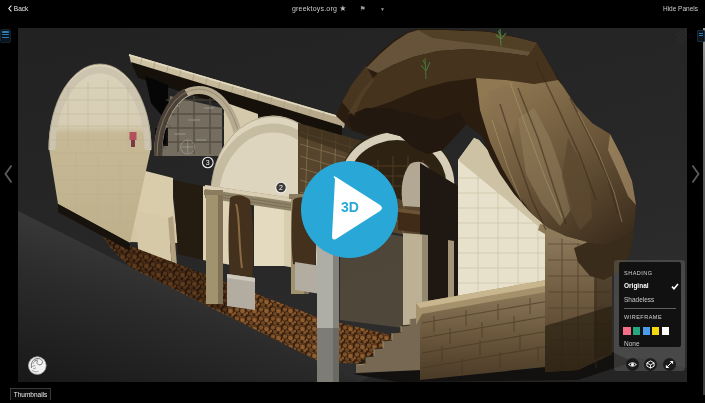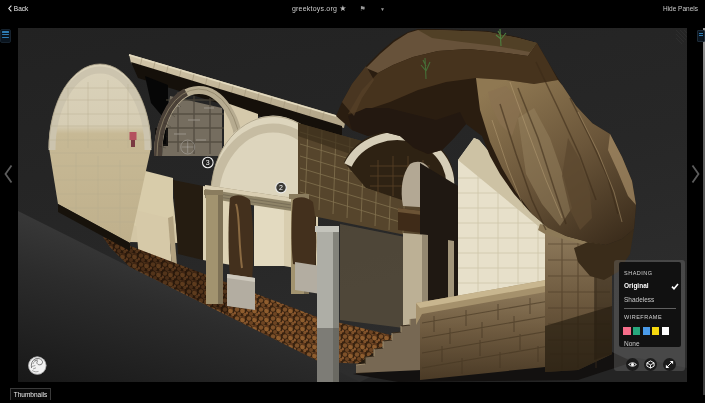--- a/index.html
+++ b/index.html
@@ -288,20 +288,26 @@
   <svg class="chev" id="chevR" viewBox="0 0 11 20">
       <path d="M2.5,1.5 L8.5,10 L2.5,18.5" stroke="#5c5c5c" stroke-width="1.8" fill="none"></path>
     </svg>
   <div id="rightstrip"></div>
   <div id="trico">
       <div></div>
       <div></div>
     </div>
   <div id="thumbtab">Thumbnails</div>
 
+  <div id="play">
+    <svg width="96" height="96" viewBox="0 0 96 96">
+      <path d="M34,18 Q31,14 35,16 L79,44 Q83,47 79,50 L35,78 Q31,80 31,75 Z" fill="#fff"></path>
+      <text x="40" y="51" font-size="14" font-weight="bold" fill="#29a8d8" font-family="Liberation Sans">3D</text>
+    </svg>
+  </div>
 
   <div id="panel"></div>
   <div id="menu"></div>
   <div class="prow h" style="left:624px;top:269.5px;">SHADING</div>
   <div class="prow item on" style="left:624px;top:281.5px;">Original</div>
   <svg class="prow" style="left:671px;top:282.5px;" width="8" height="7" viewBox="0 0 8 7">
       <path d="M1,3.6 L3,5.8 L7,1" stroke="#fff" stroke-width="1.6" fill="none"></path>
     </svg>
   <div class="prow item" style="left:624px;top:295.5px;">Shadeless</div>
   <div id="pdiv"></div>

